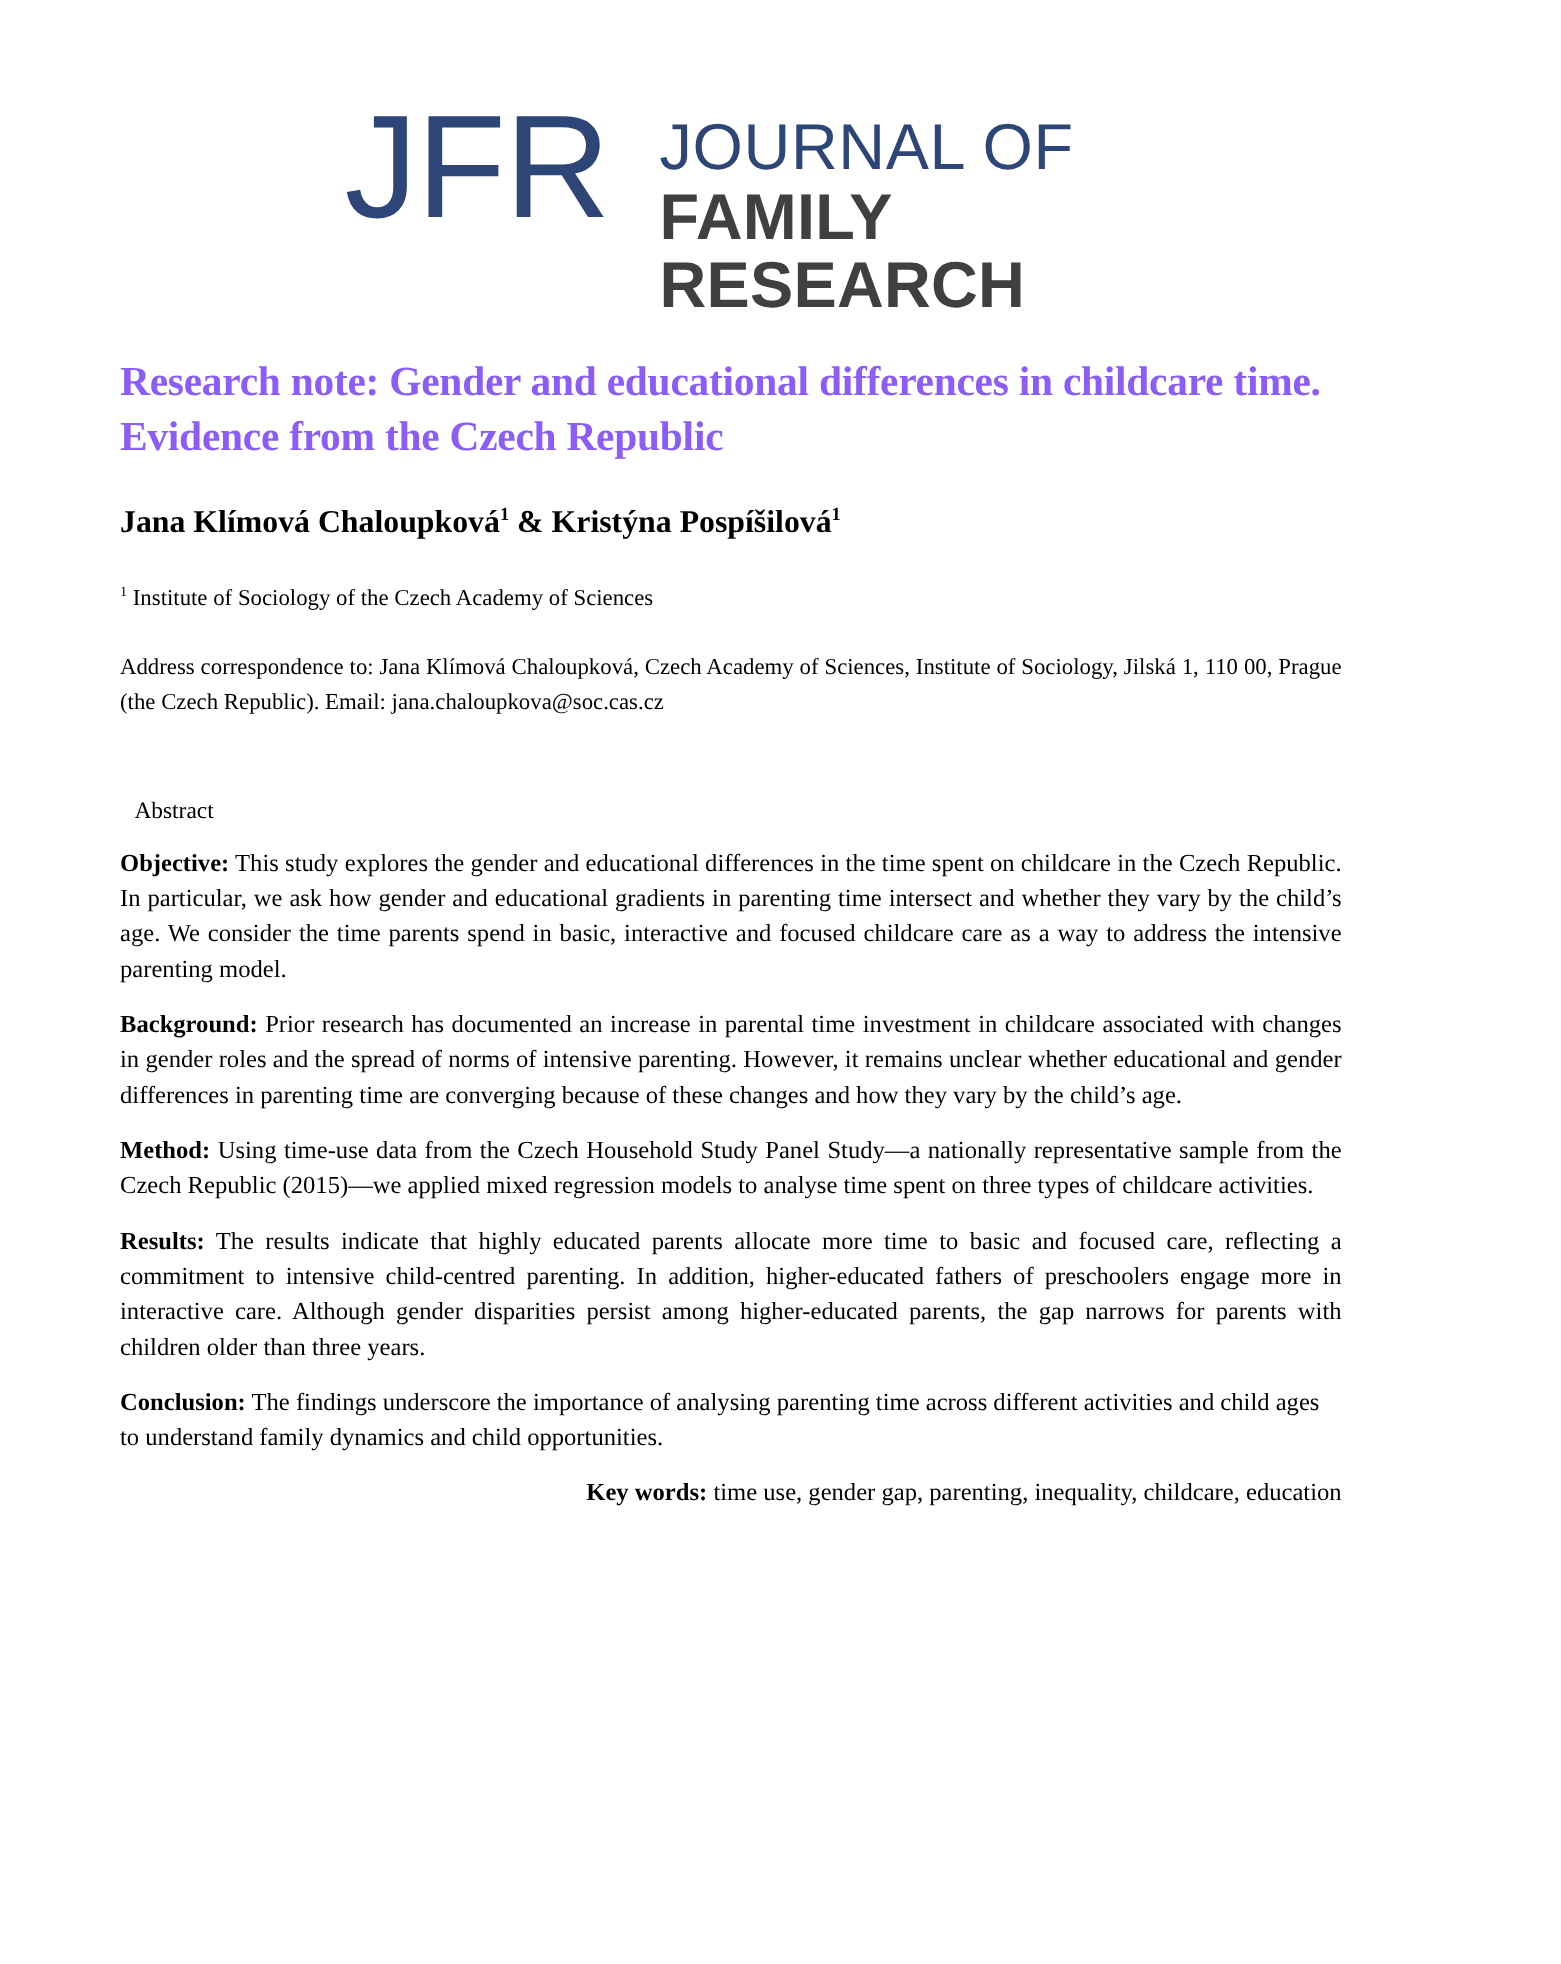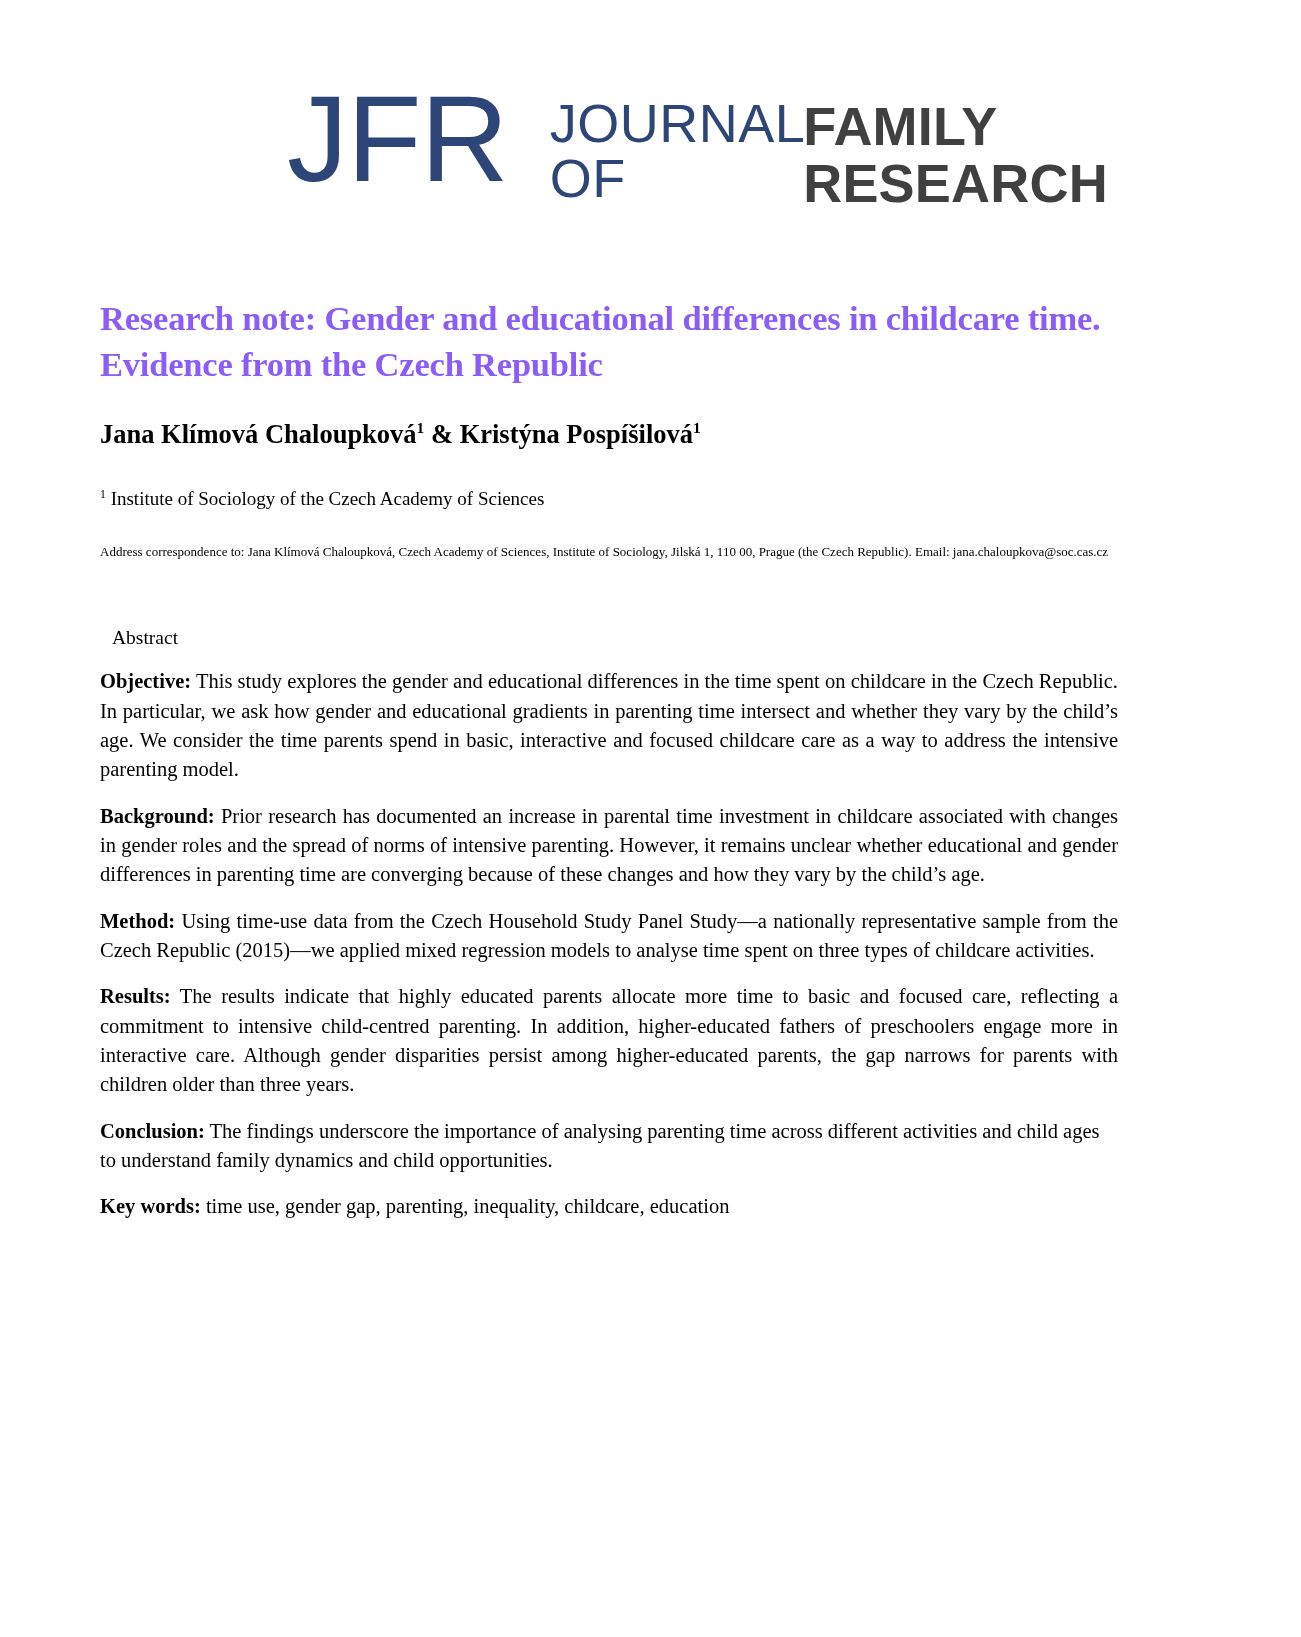--- a/index.html
+++ b/index.html
@@ -41,21 +41,21 @@
     font-weight: 400;
     font-size: 122px;
     line-height: 0.98;
     letter-spacing: -1px;
     color: #2e4578;
     margin-right: 22px;
     margin-top: -6px;
   }
   .logo-words {
     display: flex;
-    flex-direction: row;
+    flex-direction: column;
     justify-content: space-between;
     padding-top: 10px;
   }
   .logo-line1 {
     font-family: "Liberation Sans", "DejaVu Sans", sans-serif;
     font-weight: 300;
     font-size: 54px;
     line-height: 1.02;
     letter-spacing: 0.5px;
     color: #2e4578;
@@ -105,21 +105,21 @@
     font-size: 19px;
     line-height: 1.45;
     margin: 0 0 30px 0;
   }
   .affiliation sup {
     font-size: 0.62em;
     vertical-align: super;
   }
 
   .correspondence {
-    font-size: 13px;
+    font-size: 19px;
     line-height: 1.52;
     margin: 0 0 62px 0;
     text-align: justify;
     width: 1018px;
   }
 
   .abstract-heading {
     font-weight: 400;
     font-size: 19.5px;
     line-height: 1.4;
@@ -136,21 +136,21 @@
     font-weight: 700;
   }
   .abs-para.last {
     text-align: left;
     margin-bottom: 17px;
   }
   .keywords {
     font-size: 20.5px;
     line-height: 1.43;
     margin: 0;
-    text-align: left;
+    text-align: right;
   }
   .keywords .lead { font-weight: 700; }
 </style>
 </head>
 <body>
 
 <div class="page">
 
   <div class="masthead">
     <div class="logo-mark">JFR</div>

